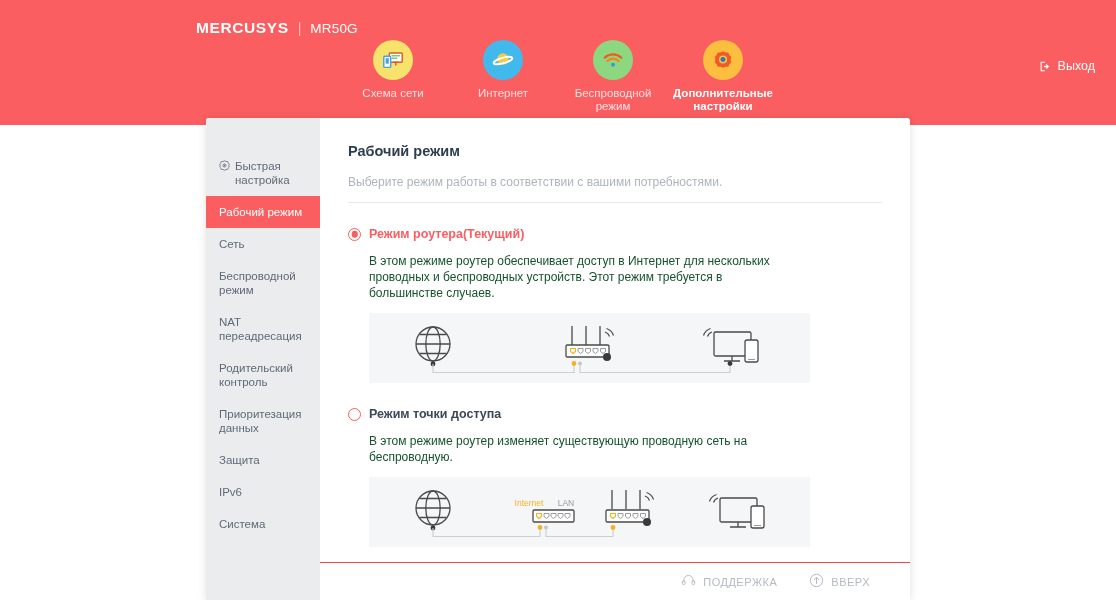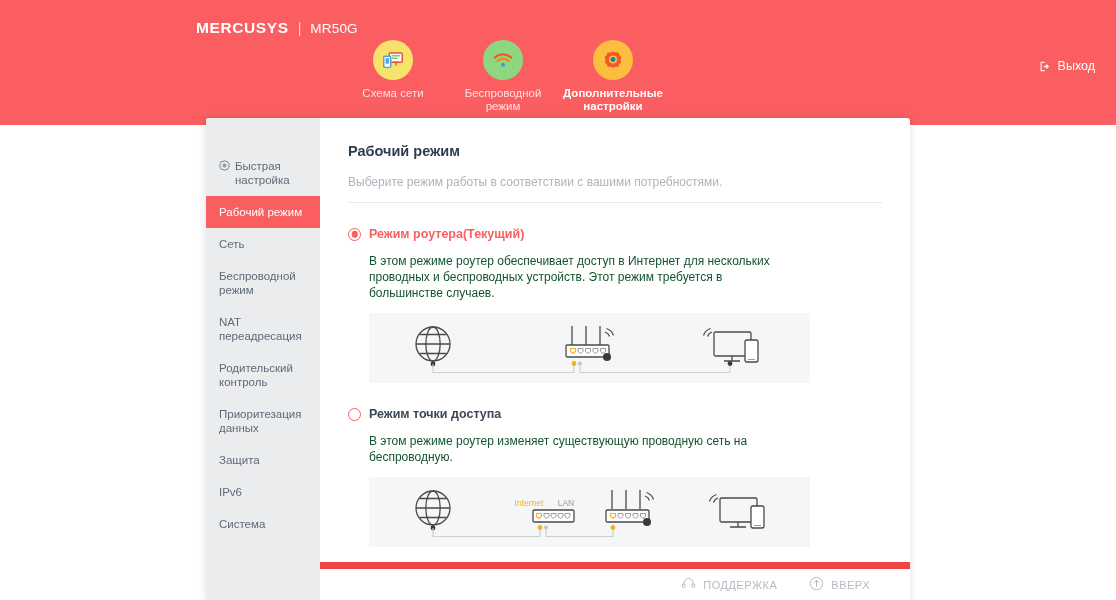--- a/index.html
+++ b/index.html
@@ -144,21 +144,21 @@
     height: 70px;
     width: 441px;
     position: relative;
   }
   .diagram svg { display: block; }
 
   
   .footer {
     position: absolute; left: 320px; bottom: 0;
     width: 590px; height: 38px;
-    border-top: 7px solid #ef4444;
+    border-top: 1px solid #ef4444;
     background: #ffffff;
     display: flex; align-items: center; justify-content: flex-end;
     gap: 32px; padding-right: 40px;
   }
   .foot-btn {
     display: flex; align-items: center; gap: 7px;
     font-size: 11px; color: #b4bac2; letter-spacing: 0.5px;
     cursor: pointer;
   }
 </style>
@@ -193,20 +193,29 @@
             <rect x="9" y="5.5" width="14" height="10" rx="1" fill="#fff" stroke="#e0592f" stroke-width="1.6"></rect>
             <path d="M12 8.5h8M12 11h5" stroke="#7ec67a" stroke-width="1.6" stroke-linecap="round"></path>
             <path d="M13 15.5h6M16 15.5v3.5" stroke="#e0592f" stroke-width="1.6"></path>
             <rect x="3" y="9" width="7.5" height="12" rx="1.2" fill="#fff" stroke="#4aa3e0" stroke-width="1.6"></rect>
             <rect x="5" y="11" width="3.5" height="6" fill="#4aa3e0"></rect>
           </svg>
         </div>
         <div class="nav-label">Схема сети</div>
       </div>
 
+      <div class="nav-item">
+        <div class="nav-circle" style="background:#42b9ec">
+          <svg width="24" height="24" viewBox="0 0 26 26">
+            <circle cx="13" cy="12" r="6.2" fill="#f7c948"></circle>
+            <ellipse cx="13" cy="13.6" rx="10.5" ry="2.9" fill="none" stroke="#fff" stroke-width="2" transform="rotate(-16 13 13.6)"></ellipse>
+          </svg>
+        </div>
+        <div class="nav-label">Интернет</div>
+      </div>
 
       <div class="nav-item">
         <div class="nav-circle" style="background:#8dd77f">
           <svg width="24" height="24" viewBox="0 0 26 26">
             <path d="M4 10.5a13 13 0 0 1 18 0" fill="none" stroke="#f05a28" stroke-width="2.4" stroke-linecap="round"></path>
             <path d="M7 14a8.6 8.6 0 0 1 12 0" fill="none" stroke="#f58220" stroke-width="2.4" stroke-linecap="round"></path>
             <circle cx="13" cy="18.2" r="2.2" fill="#3a9ad9"></circle>
           </svg>
         </div>
         <div class="nav-label">Беспроводной режим</div>

